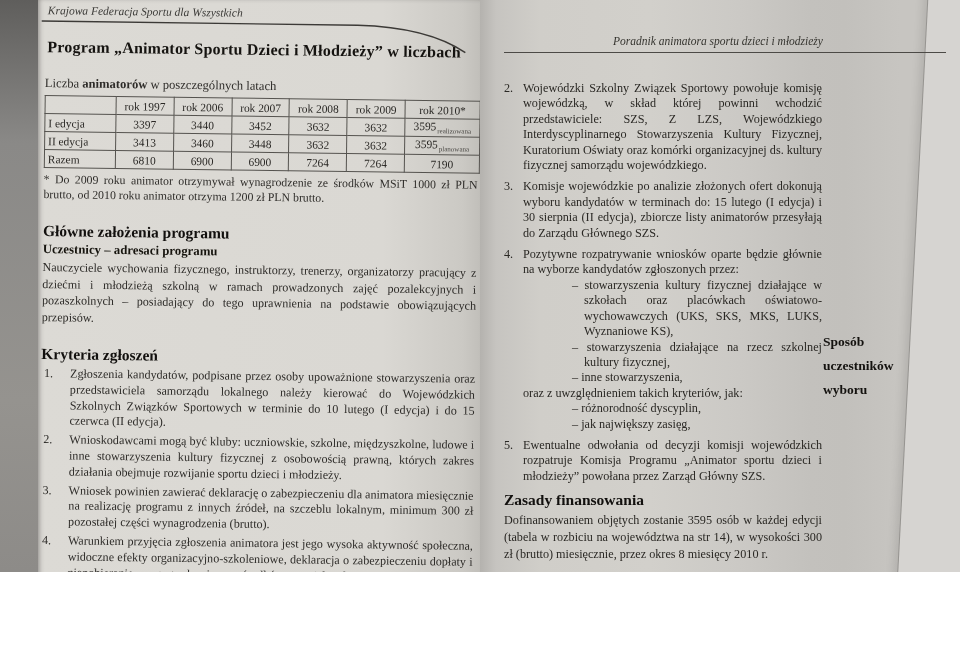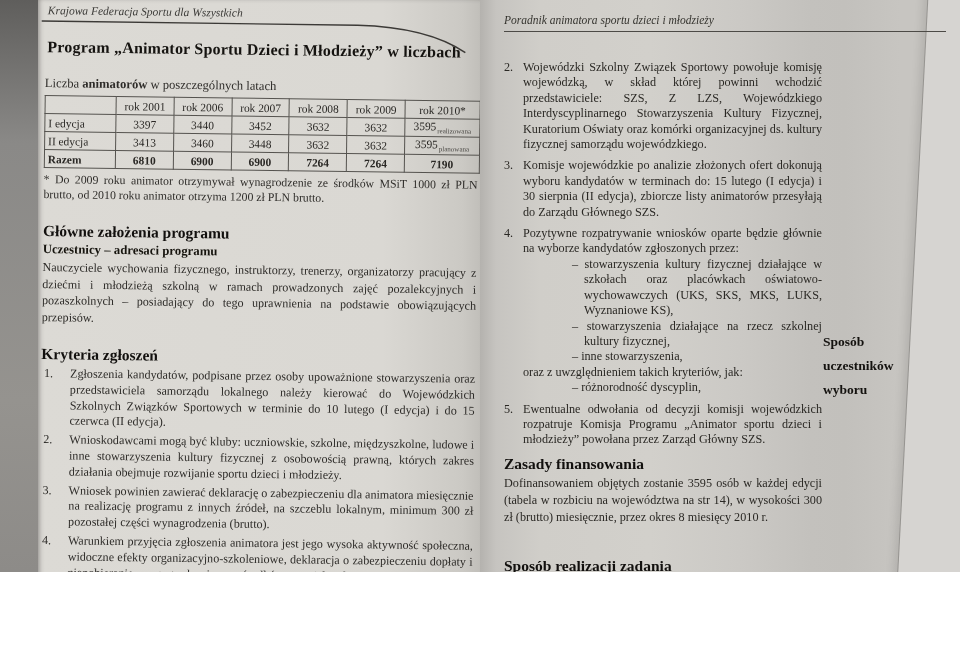--- a/index.html
+++ b/index.html
@@ -31,21 +31,21 @@
   table.anim{
     border-collapse:collapse; width:436px; font-size:11.4px; color:#2a2825;
     table-layout:fixed;
   }
   table.anim th, table.anim td{
     border:1px solid #55534f; padding:1px 3px; text-align:center; font-weight:normal;
     height:15px; overflow:hidden; white-space:nowrap;
   }
   table.anim .c0{ width:64px; text-align:left; }
   table.anim .c6{ width:68px; }
-  table.anim tr.total td{ font-weight:bold; }
+  table.anim tr.total td{ font-weight:normal; }
   .cellnote{ font-size:7px; color:#4a4844; vertical-align:-3px; margin-left:1px; }
   .footnote{ font-size:11.8px; line-height:15px; margin-top:4px; text-align:justify; }
   .h2{ font-size:15.5px; font-weight:bold; color:#12100e; margin:20px 0 2px 0; }
   .h3{ font-size:12.8px; font-weight:bold; color:#17150f; margin:2px 0 2px 0; }
   .para{ font-size:12.1px; line-height:16.5px; text-align:justify; margin:2px 0 0 0; }
   .list{ margin-top:3px; }
   .li{ position:relative; padding-left:29px; margin-bottom:3px;
        font-size:12.1px; line-height:15.8px; text-align:justify; }
   .li .num{ position:absolute; left:3px; top:0; }
   
@@ -54,22 +54,22 @@
     background:linear-gradient(to right,#b4b2ae 0px,#c6c4c0 16px,#d0cec9 60px,#d2d0cb 170px,
                #cbc9c5 260px,#c3c1bd 330px,#c2c0bc 365px,#c7c5c1 420px);
   }
   .page-edge{
     position:absolute; top:-30px; right:-70px; width:120px; height:760px;
     background:#d6d4d1; transform:rotate(3deg);
     box-shadow:-1px 0 0 #969490, -5px 0 8px rgba(0,0,0,.10);
   }
   .rp-inner{ position:relative; z-index:2; padding:14px 0 0 24px; }
   .rp-head{
-    width:428px; text-align:left; font-style:italic; font-size:11.5px; color:#35342f;
-    border-bottom:1px solid #4c4a46; padding:0 14px 5px 0;
+    width:428px; text-align:center; font-style:italic; font-size:11.5px; color:#35342f;
+    border-bottom:1px solid #4c4a46; padding:0 14px 5px 0;margin-top:21px;
   }
   .rp-col{ width:318px; margin-top:28px; font-size:12.2px; line-height:15.4px;
            text-align:justify; color:#2a2824; }
   .rp-col .li{ padding-left:19px; font-size:12.2px; line-height:15.4px; margin-bottom:6px; }
   .rp-col .li .num{ left:0; }
   .dash{ padding-left:18px; text-indent:-12px;margin-left:43px; }
   .plain{ }
   .rp-col .h2{ margin-top:8px; margin-bottom:4px; }
   .rp-col .para{ font-size:12.2px; line-height:17px; }
   .margin-note{
@@ -102,21 +102,21 @@
       <div class="lp-title">Program „Animator Sportu Dzieci i Młodzieży” w liczbach</div>
 
       <div class="tbl-caption">
         <span>Liczba </span><b>animatorów</b><span> w poszczególnych latach</span>
       </div>
 
       <table class="anim">
         <tbody>
             <tr>
           <th class="c0"></th>
-          <th>rok 2001</th>
+          <th>rok 1997</th>
           <th>rok 2006</th>
           <th>rok 2007</th>
           <th>rok 2008</th>
           <th>rok 2009</th>
           <th class="c6">rok 2010*</th>
         </tr>
         <tr>
           <td class="c0">I edycja</td>
           <td>3397</td>
           <td>3440</td>
@@ -193,20 +193,21 @@
           <span>Komisje wojewódzkie po analizie złożonych ofert dokonują wyboru kandydatów w terminach do: 15 lutego (I edycja) i 30 sierpnia (II edycja), zbiorcze listy animatorów przesyłają do Zarządu Głównego SZS.</span>
         </div>
         <div class="li">
           <span class="num">4.</span>
           <div>Pozytywne rozpatrywanie wniosków oparte będzie głównie na wyborze kandydatów zgłoszonych przez:</div>
           <div class="dash">– stowarzyszenia kultury fizycznej działające w szkołach oraz placówkach oświatowo-wychowawczych (UKS, SKS, MKS, LUKS, Wyznaniowe KS),</div>
           <div class="dash">– stowarzyszenia działające na rzecz szkolnej kultury fizycznej,</div>
           <div class="dash">– inne stowarzyszenia,</div>
           <div class="plain">oraz z uwzględnieniem takich kryteriów, jak:</div>
           <div class="dash">– różnorodność dyscyplin,</div>
+          <div class="dash">– jak największy zasięg,</div>
         </div>
         <div class="li">
           <span class="num">5.</span>
           <span>Ewentualne odwołania od decyzji komisji wojewódzkich rozpatruje Komisja Programu „Animator sportu dzieci i młodzieży” powołana przez Zarząd Główny SZS.</span>
         </div>
 
         <div class="h2">Zasady finansowania</div>
         <div class="para">Dofinansowaniem objętych zostanie 3595 osób w każdej edycji (tabela w rozbiciu na województwa na str 14), w wysokości 300 zł (brutto) miesięcznie, przez okres 8 miesięcy 2010 r.</div>
 
         <div class="h2" style="margin-top:32px;">Sposób realizacji zadania</div>

